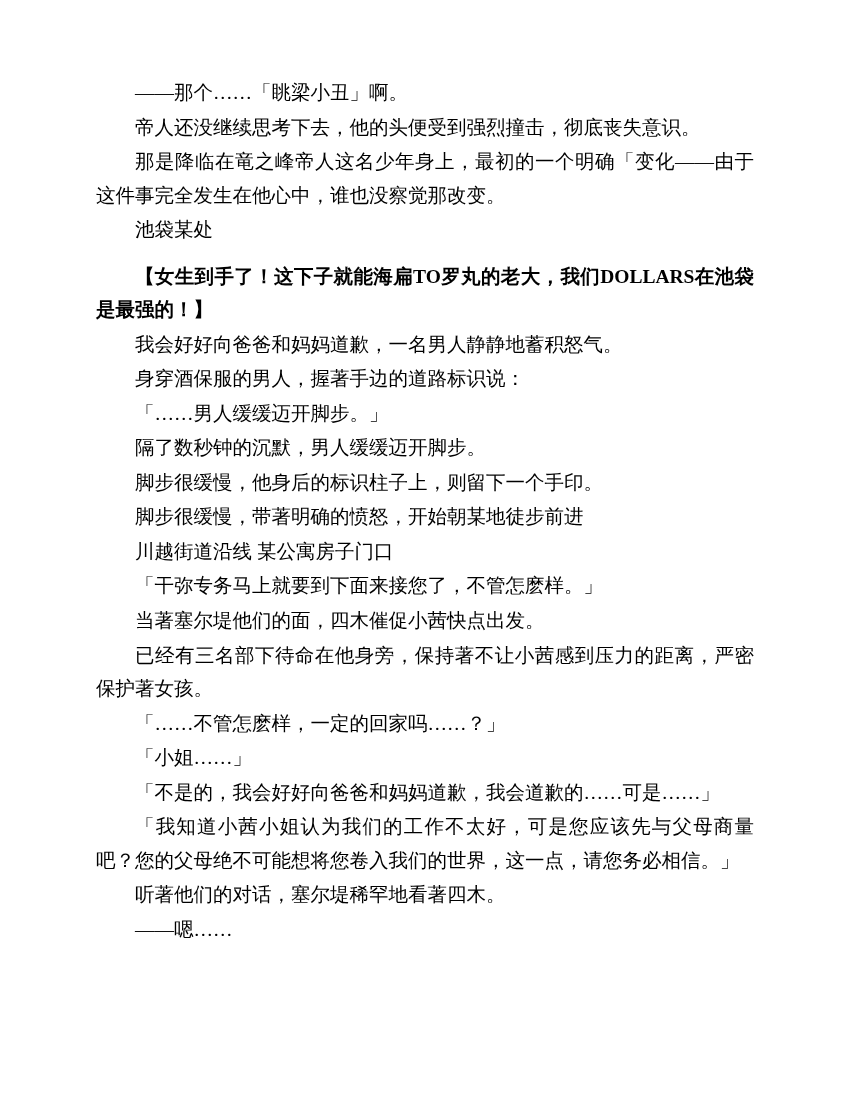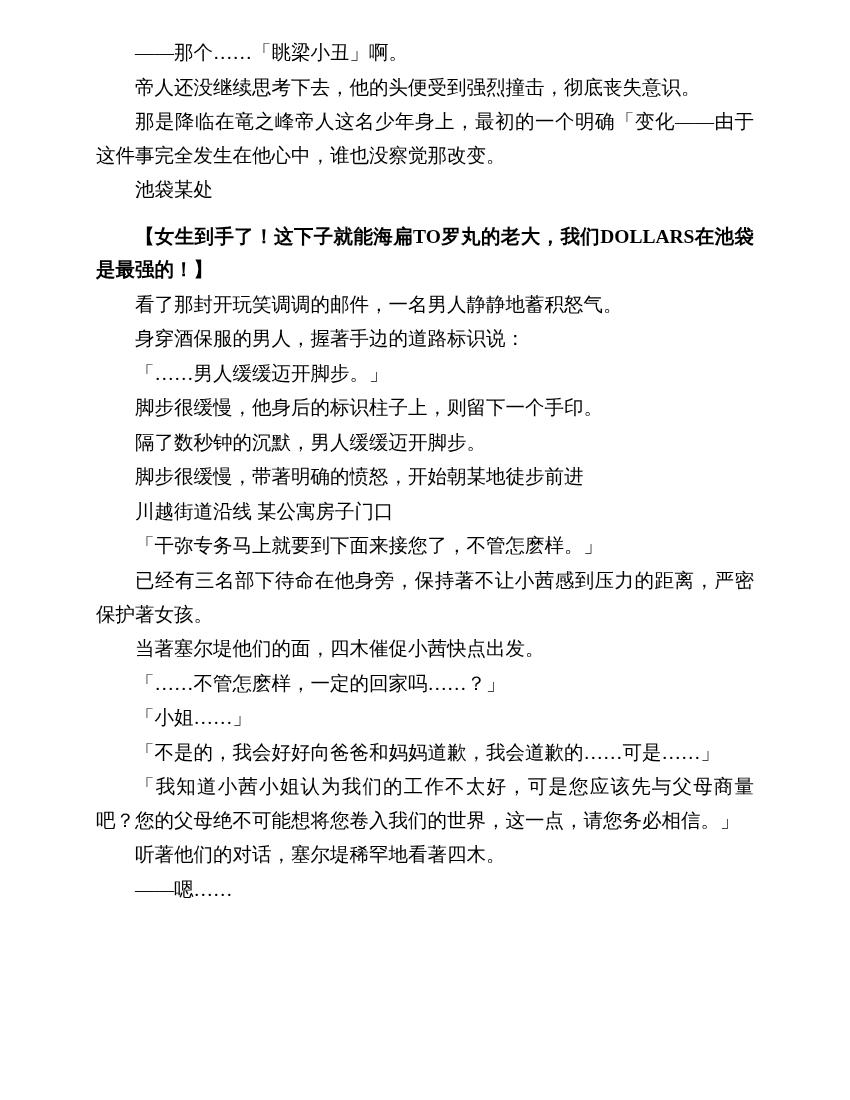--- a/index.html
+++ b/index.html
@@ -6,21 +6,21 @@
     margin: 0;
     padding: 0;
     background: #ffffff;
   }
   .page {
     width: 850px;
     height: 1100px;
     background: #ffffff;
     position: relative;
     box-sizing: border-box;
-    padding: 36px 96px 40px 96px;
+    padding: 76px 96px 40px 96px;
     font-family: "Liberation Serif", "DejaVu Serif", serif;
     color: #000000;
   }
   .doc-body {
     font-size: 19.5px;
     line-height: 1.72;
     text-align: justify;
     text-justify: inter-ideograph;
   }
   .para {
@@ -36,30 +36,30 @@
 </head>
 <body>
 
 <div class="page">
   <div class="doc-body">
     <p class="para">——那个……「眺梁小丑」啊。</p>
     <p class="para">帝人还没继续思考下去，他的头便受到强烈撞击，彻底丧失意识。</p>
     <p class="para">那是降临在竜之峰帝人这名少年身上，最初的一个明确「变化——由于这件事完全发生在他心中，谁也没察觉那改变。</p>
     <p class="para">池袋某处</p>
     <p class="para bold">【女生到手了！这下子就能海扁TO罗丸的老大，我们DOLLARS在池袋是最强的！】</p>
-    <p class="para">看了那封开玩笑调调的邮件，一名男人静静地蓄积怒气。</p>
+    <p class="para">我会好好向爸爸和妈妈道歉，一名男人静静地蓄积怒气。</p>
     <p class="para">身穿酒保服的男人，握著手边的道路标识说：</p>
     <p class="para">「……男人缓缓迈开脚步。」</p>
+    <p class="para">隔了数秒钟的沉默，男人缓缓迈开脚步。</p>
     <p class="para">脚步很缓慢，他身后的标识柱子上，则留下一个手印。</p>
-    <p class="para">隔了数秒钟的沉默，男人缓缓迈开脚步。</p>
     <p class="para">脚步很缓慢，带著明确的愤怒，开始朝某地徒步前进</p>
     <p class="para">川越街道沿线 某公寓房子门口</p>
     <p class="para">「干弥专务马上就要到下面来接您了，不管怎麽样。」</p>
+    <p class="para">当著塞尔堤他们的面，四木催促小茜快点出发。</p>
     <p class="para">已经有三名部下待命在他身旁，保持著不让小茜感到压力的距离，严密保护著女孩。</p>
-    <p class="para">当著塞尔堤他们的面，四木催促小茜快点出发。</p>
     <p class="para">「……不管怎麽样，一定的回家吗……？」</p>
     <p class="para">「小姐……」</p>
     <p class="para">「不是的，我会好好向爸爸和妈妈道歉，我会道歉的……可是……」</p>
     <p class="para">「我知道小茜小姐认为我们的工作不太好，可是您应该先与父母商量吧？您的父母绝不可能想将您卷入我们的世界，这一点，请您务必相信。」</p>
     <p class="para">听著他们的对话，塞尔堤稀罕地看著四木。</p>
     <p class="para">——嗯……</p>
   </div>
 </div>
 
 </body></html>

